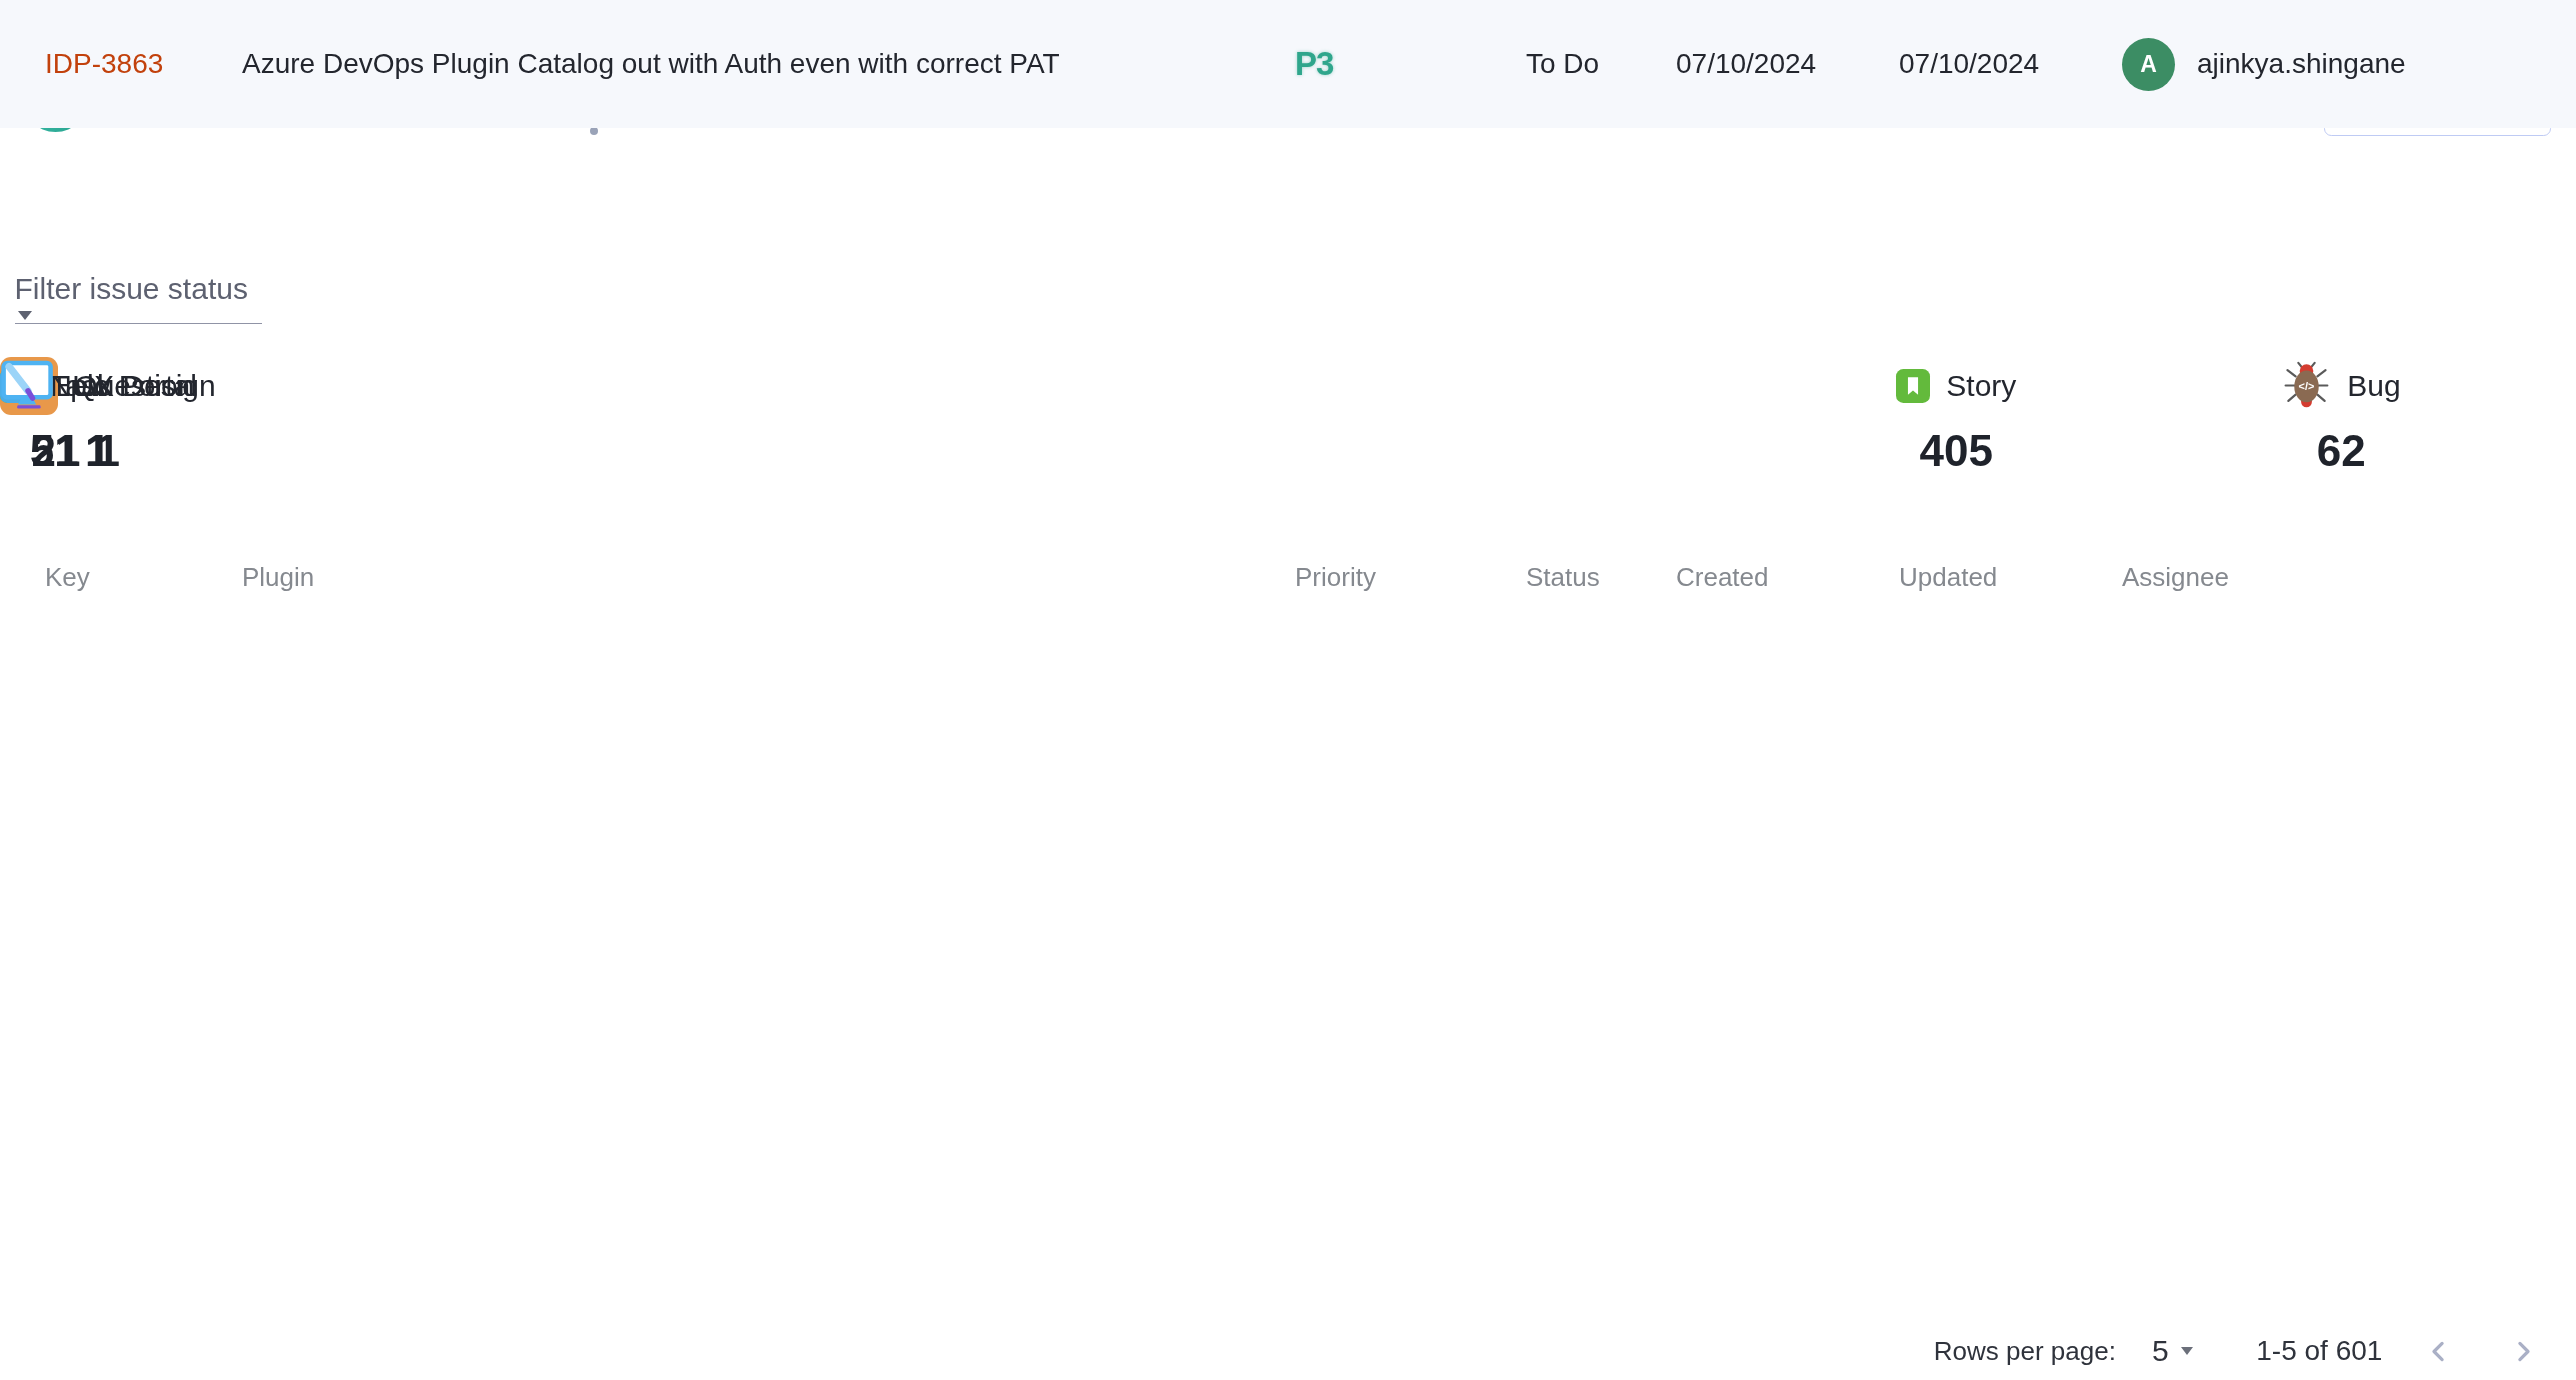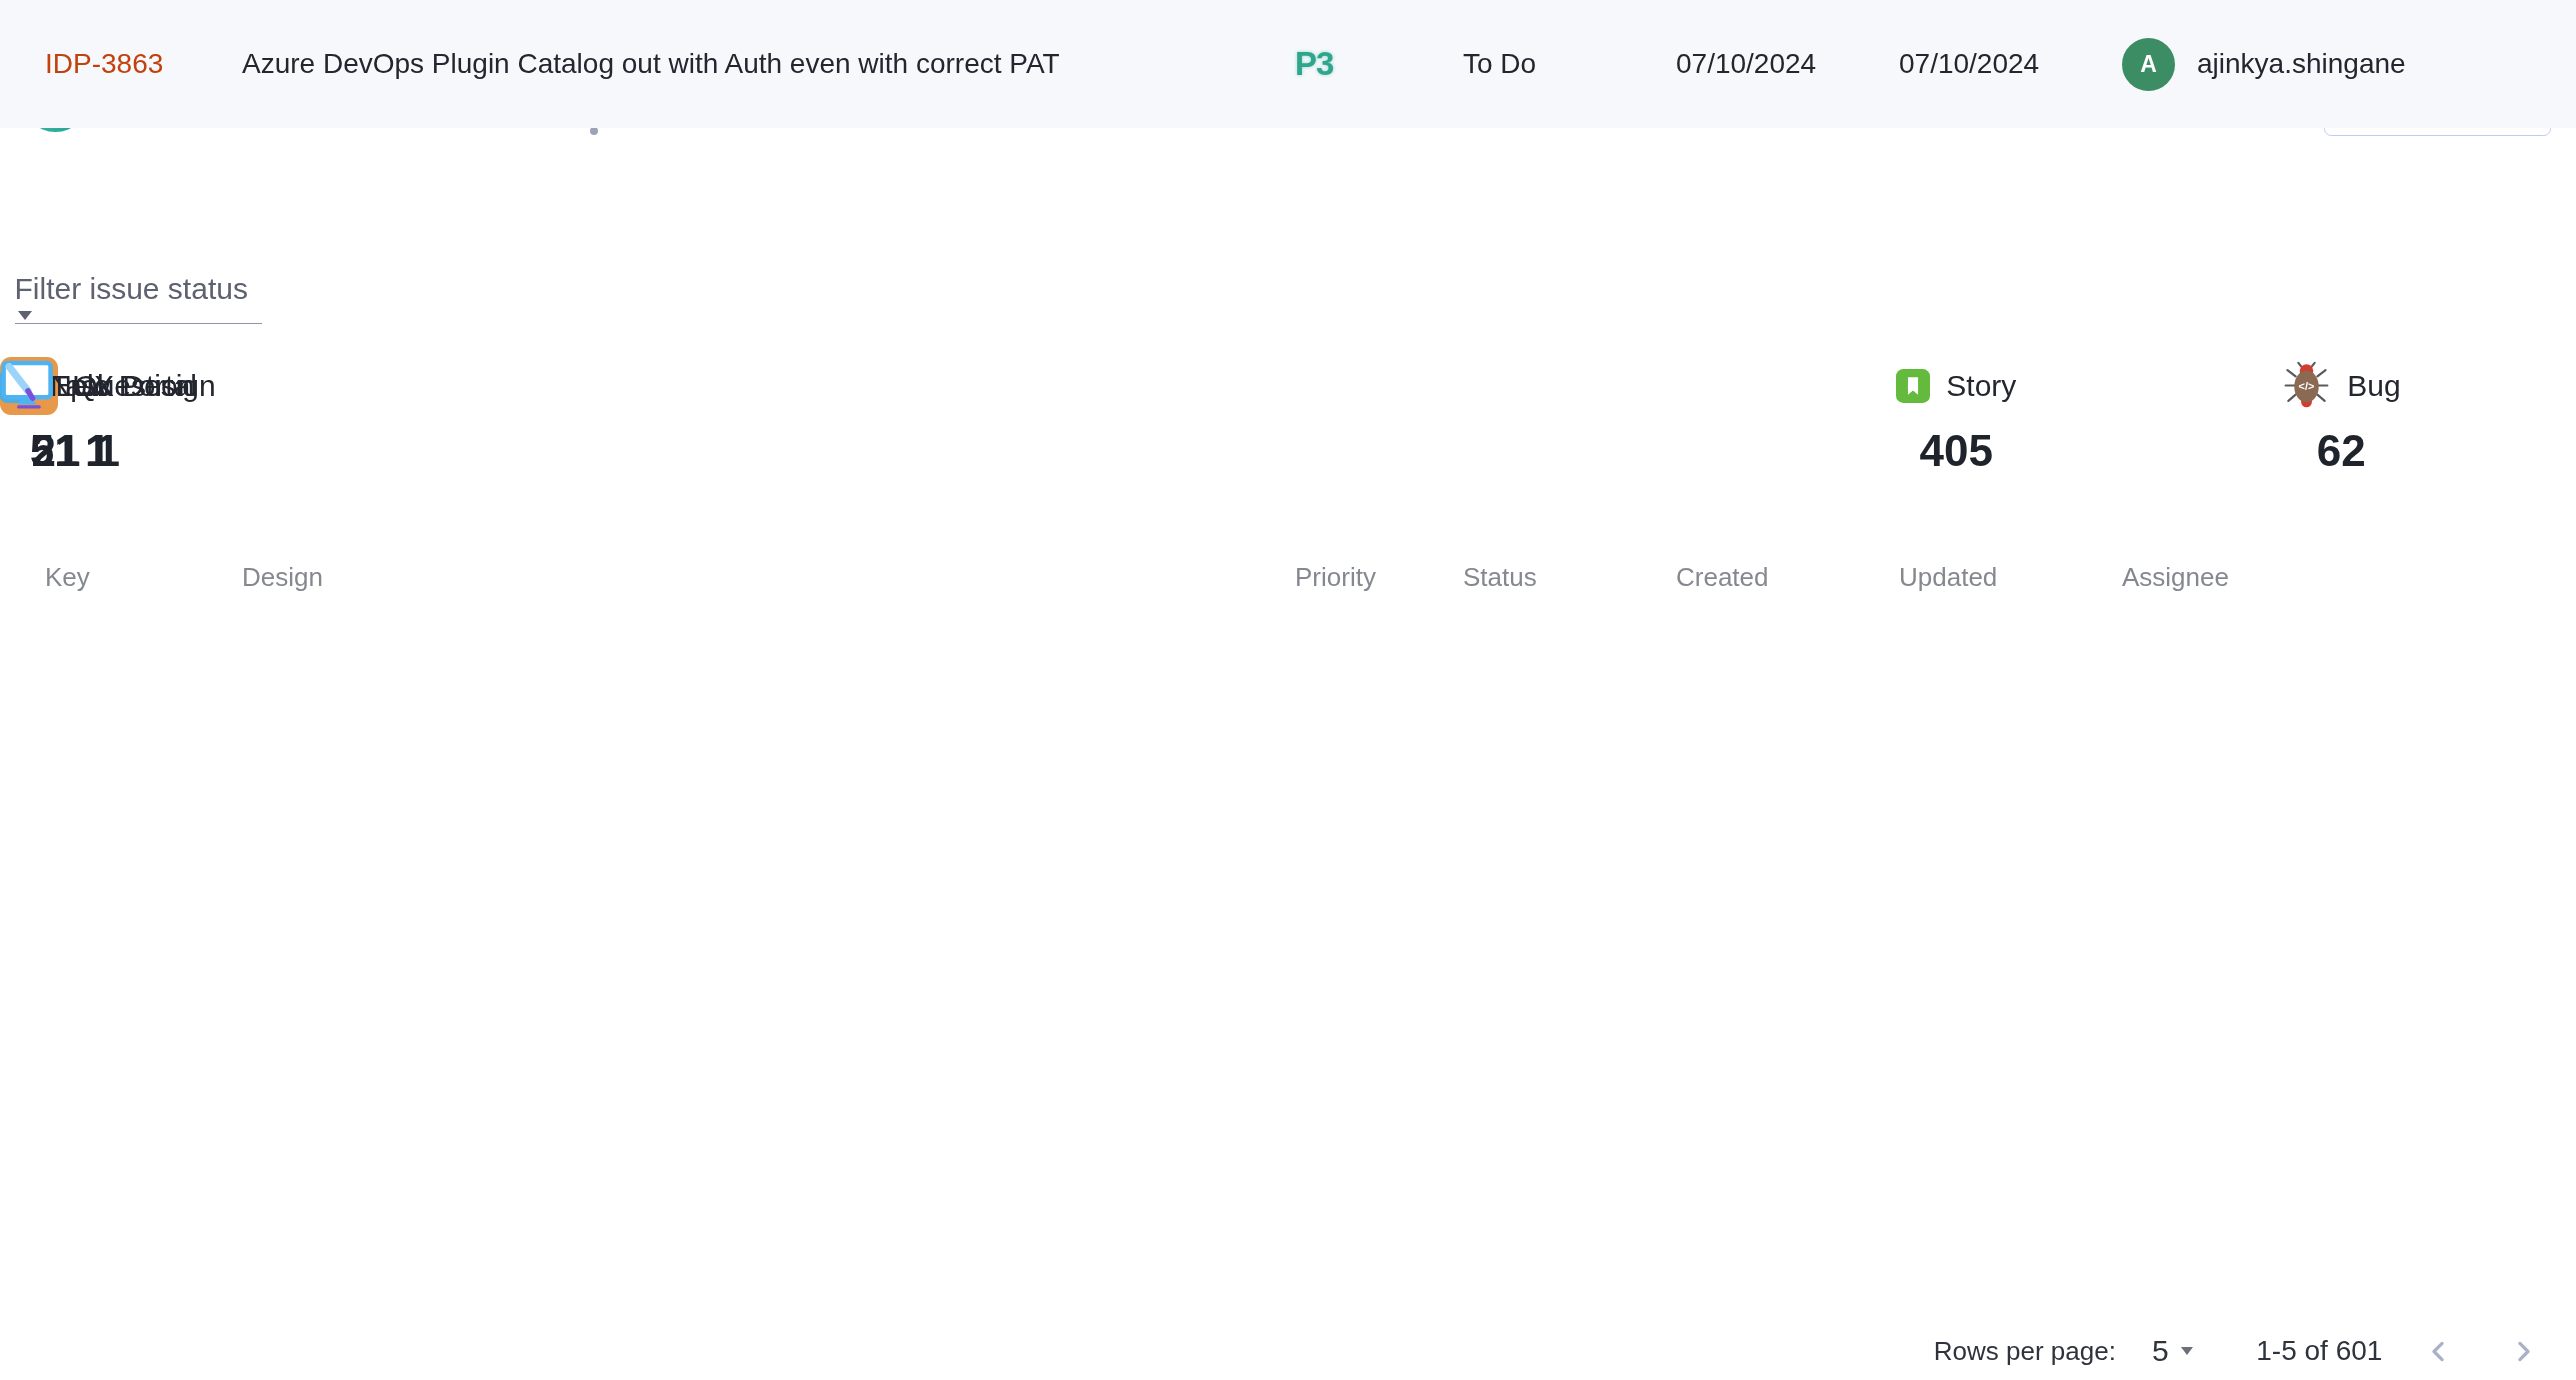--- a/index.html
+++ b/index.html
@@ -49,21 +49,21 @@
   .epic-bg { background:#8E5AE8; }
   .enh-bg { background:#F0A13C; }
   .nf-bg { background:#67AB49; }
   .task-bg { background:#4BADE8; }
   .q-icon { width:58px; height:58px; border-radius:11px; background:#E8984A; color:#fff; font-size:40px; font-weight:700; display:flex; align-items:center; justify-content:center; }
 
   
   .thead { position:absolute; top:562px; left:0; width:2576px; height:45px; }
   .thead span { position:absolute; top:0; font-size:26px; color:#85898F; }
   .col-key { left:45px; } .col-summary { left:242px; } .col-priority { left:1295px; }
-  .col-status { left:1463px; } .col-created { left:1676px; } .col-updated { left:1899px; } .col-assignee { left:2122px; }
+  .col-status { left:1526px; } .col-created { left:1676px; } .col-updated { left:1899px; } .col-assignee { left:2122px; }
   .trow { position:absolute; left:0; width:2576px; height:128px; }
   .trow.alt { background:#F6F8FC; }
   .trow:nth-of-type(1){ top:639px; } .trow:nth-of-type(2){ top:766px; }
   .trow:nth-of-type(3){ top:894px; } .trow:nth-of-type(4){ top:1022px; }
   .trow:nth-of-type(5){ top:1150px; }
   .cell { position:absolute; top:0; height:128px; display:flex; align-items:center; font-size:28px; color:#23262E; }
   .key-link { color:#c2410c; cursor:pointer; text-decoration:none; font-size:28px; }
   .ring { width:23.6px; height:23.6px; border:7.3px solid #717D92; border-radius:50%; }
   .p3-badge { color:#2FA68C; font-weight:700; font-size:33px; letter-spacing:-0.9px; text-shadow:0 0 3.6px rgba(47,166,140,.45); }
   .p1-badge { width:42px; height:42px; background:#E53935; color:#fff; font-weight:700; font-size:15.4px; display:flex; align-items:center; justify-content:center; clip-path:polygon(30% 0,70% 0,100% 30%,100% 70%,70% 100%,30% 100%,0 70%,0 30%); }
@@ -222,21 +222,21 @@
           <path d="M31 35 L36 43" stroke="#7A4FD9" stroke-width="6" stroke-linecap="round"></path>
         </svg>
       </span>
       <span class="stat-label">UX Design</span>
     </div>
     <div class="stat-count">1</div>
   </div>
 
   <div class="thead">
     <span class="col-key">Key</span>
-    <span class="col-summary">Design</span>
+    <span class="col-summary">Plugin</span>
     <span class="col-priority">Priority</span>
     <span class="col-status">Status</span>
     <span class="col-created">Created</span>
     <span class="col-updated">Updated</span>
     <span class="col-assignee">Assignee</span>
   </div>
 
   <div class="trow alt">
     <div class="cell col-key">
         <a class="key-link">IDP-3867</a>

